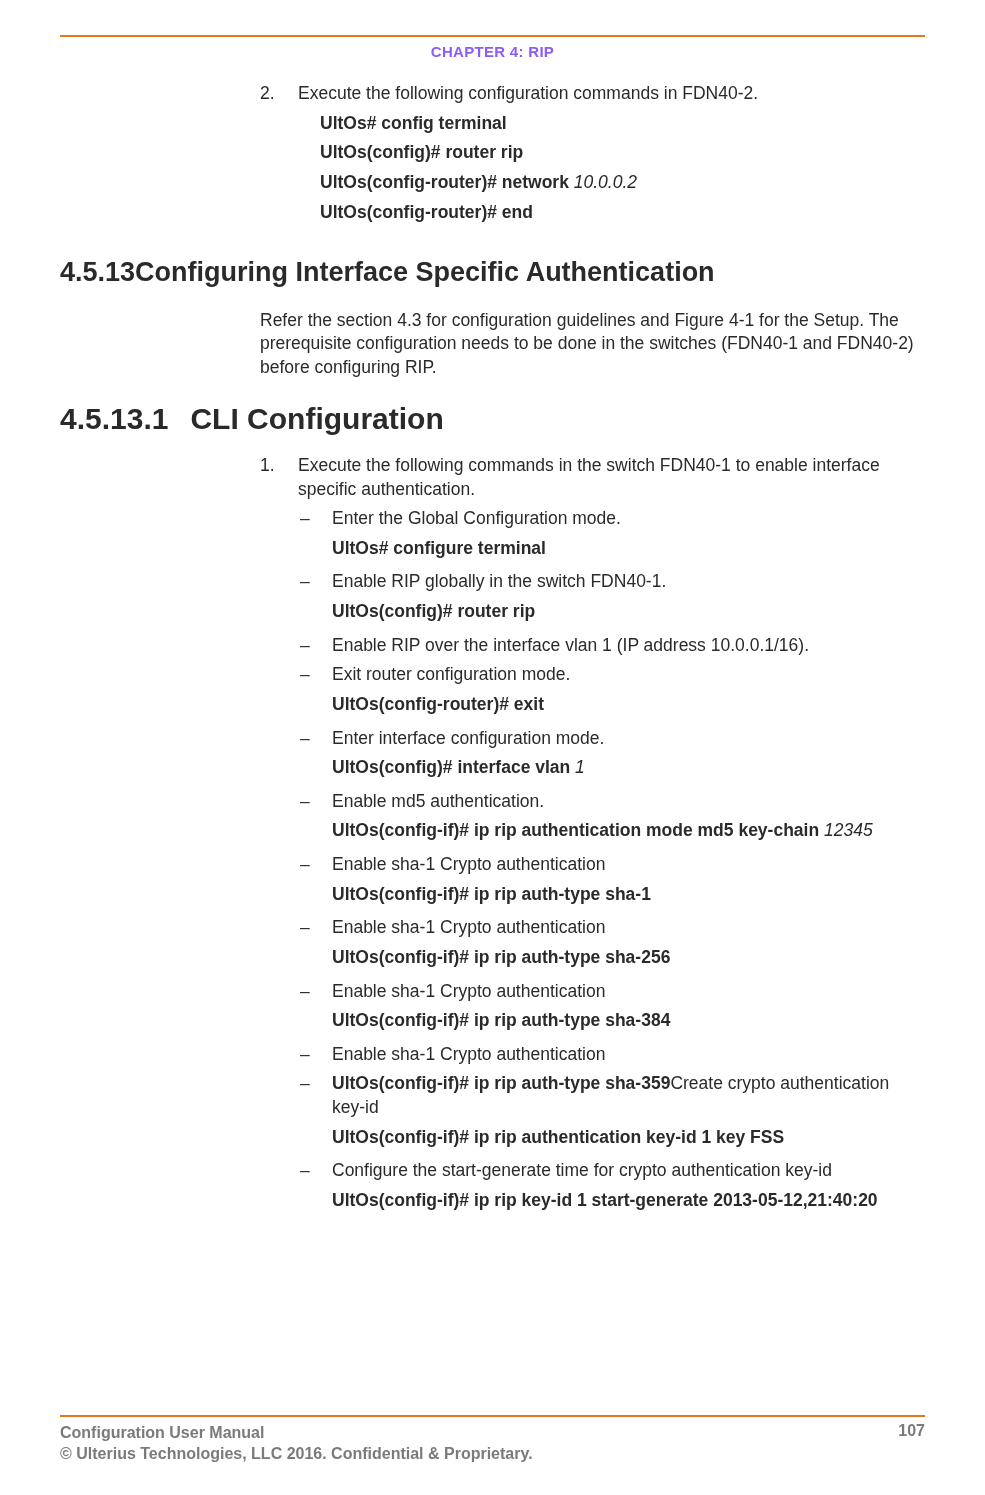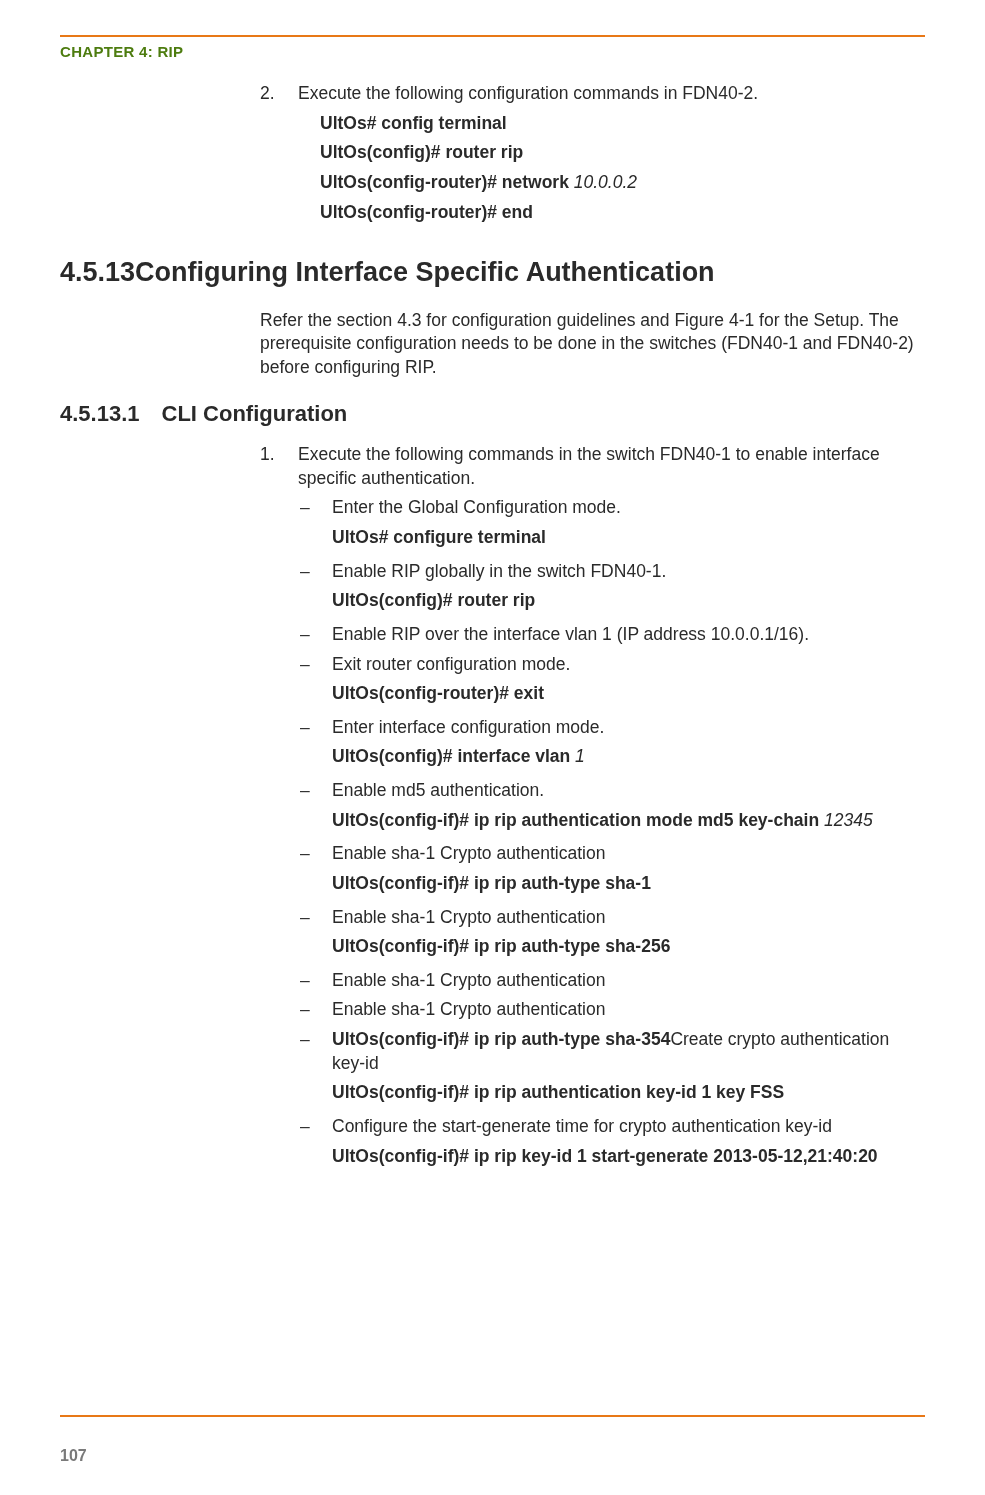--- a/index.html
+++ b/index.html
@@ -11,22 +11,22 @@
       background: #fff;
       position: relative;
       padding: 0 60px;
     }
     .top-rule {
       border-top: 2px solid #e87817;
       margin-top: 35px;
       margin-bottom: 6px;
     }
     .chapter-header {
-      text-align: left;
-      color: #4d7c0f;
+      text-align: center;
+      color: #8b5cf6;
       font-weight: bold;
       font-size: 15px;
       letter-spacing: 0.3px;
       margin-bottom: 22px;
     }
     .content {
       padding-left: 200px;
       font-size: 17.5px;
       line-height: 1.35;
     }
@@ -47,21 +47,21 @@
       margin: 6px 0;
     }
     .cmd-arg { font-style: italic; font-weight: normal; }
     .h2 {
       font-size: 27px;
       font-weight: bold;
       margin: 30px 0 18px 0;
       display: flex;
     }
     .h3 {
-      font-size: 22px;
+      font-size: 30px;
       font-weight: bold;
       margin: 20px 0 14px 0;
       display: flex;
       gap: 22px;
     }
     .para {
       margin-bottom: 14px;
     }
     .dash-item {
       display: flex;
@@ -175,37 +175,42 @@
       <div class="dash-cmd"><span>UltOs(config-if)# ip rip auth-type sha-1</span></div>
       <div class="dash-item">
         <div class="dash">–</div>
         <div>Enable sha-1 Crypto authentication</div>
       </div>
       <div class="dash-cmd"><span>UltOs(config-if)# ip rip auth-type sha-256</span></div>
       <div class="dash-item">
         <div class="dash">–</div>
         <div>Enable sha-1 Crypto authentication</div>
       </div>
+      <div class="dash-cmd"><span>UltOs(config-if)# ip rip auth-type sha-384</span></div>
       <div class="dash-item">
         <div class="dash">–</div>
         <div>Enable sha-1 Crypto authentication</div>
       </div>
     </div>
 
   <div class="dash-item">
     <div class="dash">–</div>
     <div>
-      <span style="font-weight:bold">UltOs(config-if)# ip rip auth-type sha-354</span><span>Create crypto authentication key-id</span>
+      <span style="font-weight:bold">UltOs(config-if)# ip rip auth-type sha-359</span><span>Create crypto authentication key-id</span>
     </div>
   </div>
   <div class="dash-cmd">UltOs(config-if)# ip rip authentication key-id 1 key FSS</div>
 
   <div class="dash-item">
     <div class="dash">–</div>
     <div>Configure the start-generate time for crypto authentication key-id</div>
   </div>
   <div class="dash-cmd">UltOs(config-if)# ip rip key-id 1 start-generate 2013-05-12,21:40:20</div>
 </div>
 
 <div class="bottom-rule"></div>
 <div class="footer">
+  <div class="footer-left">
+    <div>Configuration User Manual</div>
+    <div>© Ulterius Technologies, LLC 2016. Confidential &amp; Proprietary.</div>
+  </div>
   <div class="page-num">107</div>
 </div>
 
 </body></html>

